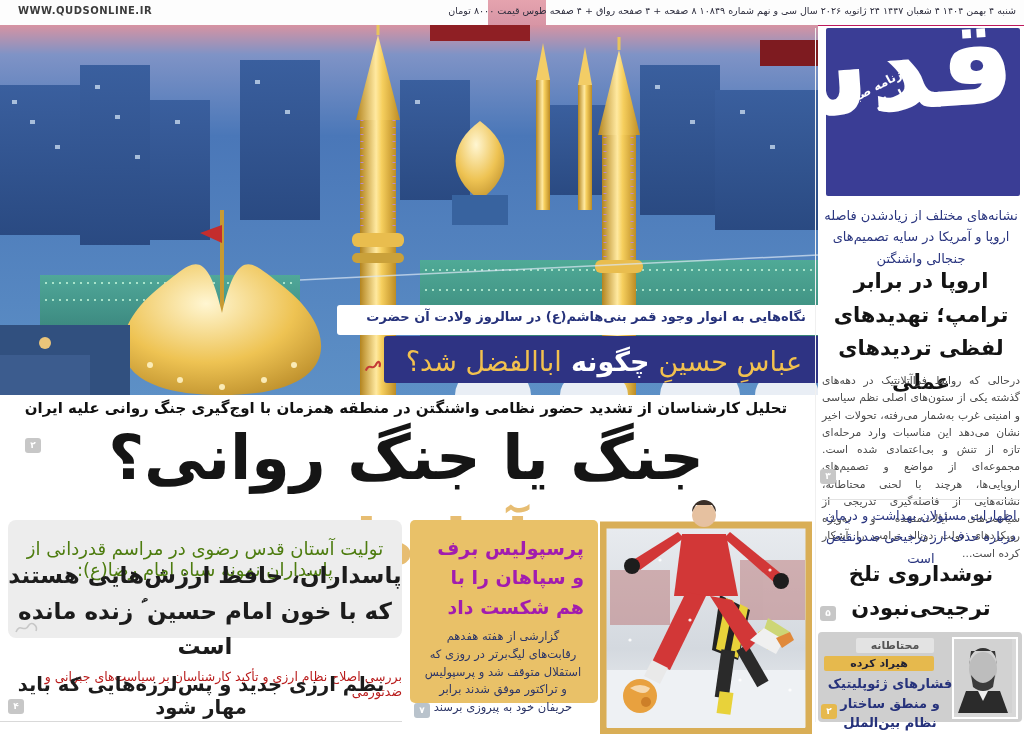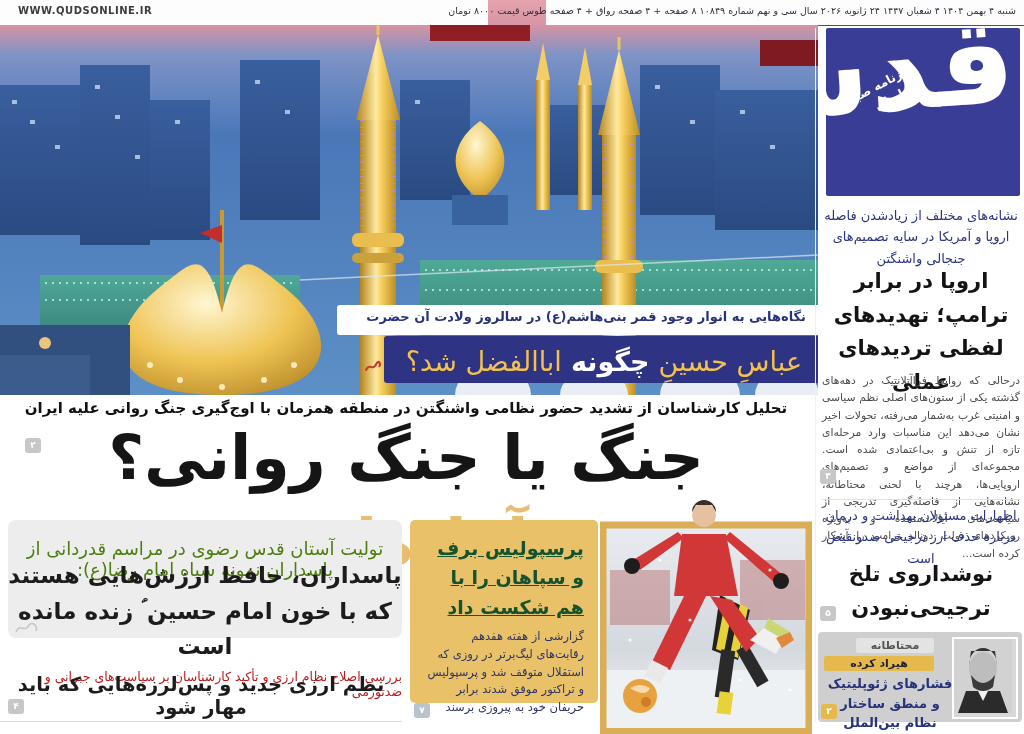--- a/index.html
+++ b/index.html
@@ -37,22 +37,22 @@
   #guard-box{left:8px;top:520px;width:394px;height:118px;background:#ededed;border-radius:8px;}
   #guard-kicker{top:18px;width:100%;text-align:center;direction:rtl;font-size:18px;color:#4d7c0f;}
   #guard-headline{top:38px;width:100%;text-align:center;direction:rtl;font-size:23px;font-weight:bold;color:#1c1c1c;line-height:1.55;}
   #guard-sig{left:6px;bottom:2px;opacity:.45;}
   #currency-kicker{left:0;top:669px;width:402px;text-align:right;direction:rtl;font-size:12.5px;color:#b91c1c;}
   #currency-headline{left:0;top:673px;width:402px;text-align:center;direction:rtl;font-size:19.5px;font-weight:bold;color:#1c1c1c;}
   #currency-badge{left:8px;top:699px;}
   #bottom-rule-left{left:0;top:721px;width:402px;height:1px;background:#d9d9d9;}
   
   #sports-box{left:410px;top:520px;width:188px;height:183px;background:#e9c168;border-radius:5px;direction:rtl;padding:0;}
-  #sports-headline{right:14px;top:14px;width:160px;font-size:19px;font-weight:bold;color:#14532d;line-height:1.55;direction:rtl;text-align:right;text-decoration:underline;}
-  #sports-body{right:14px;top:108px;width:162px;font-size:11.5px;color:#2c3566;line-height:1.55;direction:rtl;text-align:right;}
+  #sports-headline{right:14px;top:14px;width:160px;font-size:19px;font-weight:bold;color:#a21caf;line-height:1.55;direction:rtl;text-align:right;}
+  #sports-body{right:14px;top:108px;width:162px;font-size:11.5px;color:#2c3566;line-height:1.55;direction:rtl;text-align:center;}
   #sports-badge{left:414px;top:703px;background:#b9c3cc;}
   #sports-photo{left:600px;top:500px;width:212px;height:234px;}
   
   .sb-kicker{left:822px;width:198px;text-align:center;direction:rtl;font-size:13px;color:#2a357f;line-height:1.65;}
   .sb-headline{left:822px;width:198px;text-align:center;direction:rtl;font-size:21px;font-weight:bold;color:#141414;line-height:1.6;}
   #sb1-kicker{top:205px;}
   #sb1-headline{top:265px;}
   #sb1-body{left:822px;top:372px;width:198px;direction:rtl;text-align:justify;font-size:10.8px;color:#4c4c4c;line-height:1.6;}
   #sb1-badge{left:820px;top:469px;}
   #sb-divider1{left:822px;top:499px;width:198px;height:1px;background:#e2e2e2;}

